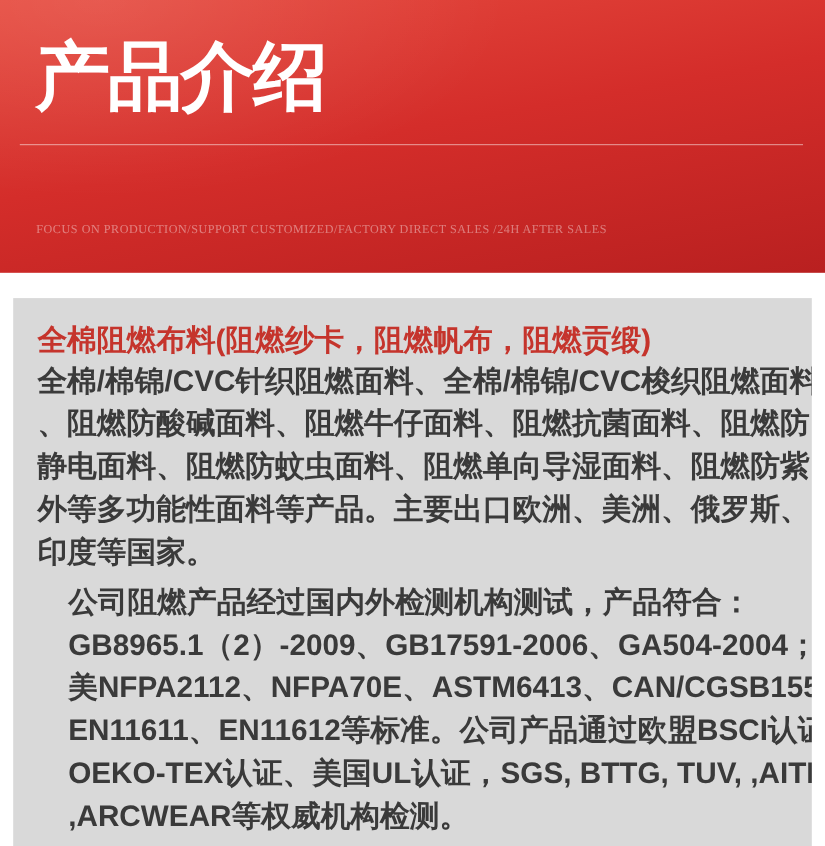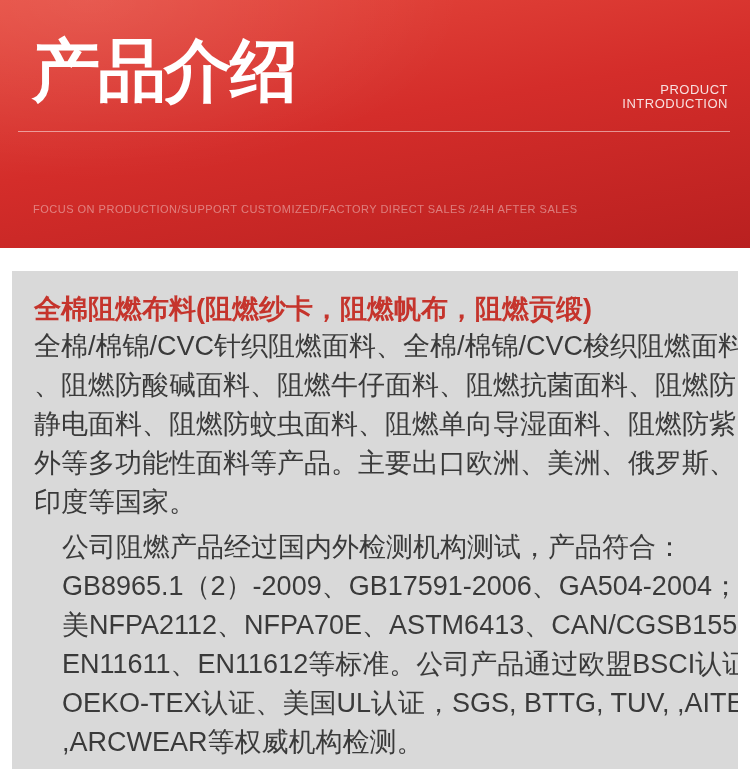--- a/index.html
+++ b/index.html
@@ -29,52 +29,49 @@
     background:rgba(255,255,255,0.5);
   }
   .tagline-cn{
     position:absolute;left:32px;top:148px;
     font-size:31px;line-height:40px;letter-spacing:2px;
     color:rgba(255,255,255,0.62);white-space:nowrap;
   }
   .tagline-en{
     position:absolute;left:33px;top:202px;
     font-size:11px;line-height:14px;letter-spacing:0.5px;
-    color:rgba(255,255,255,0.40);white-space:nowrap;
+    color:rgba(255,255,255,0.40);white-space:nowrap;font-family:Liberation Serif, serif;
   }
 
   
   .card{
     position:absolute;top:271px;left:12px;width:726px;height:509px;
     background:var(--card-bg,#d9d9d9);
     box-sizing:border-box;padding:20px 22px;overflow:hidden;
   }
   .card-heading{
     margin:0;font-size:27px;line-height:36px;font-weight:700;
     color:var(--heading-red,#c5342c);white-space:nowrap;
   }
   .card-body{
     margin:0;font-size:27px;line-height:39px;
     color:var(--body-text,#3a3a3a);
     white-space:pre;  
+    font-weight:bold;
   }
   .card-body + .card-body{margin-top:6px;margin-left:28px;}
 </style>
 </head>
 <body>
 
 <div class="page">
 
   <header class="hero">
     <h1 class="hero-title">产品介绍</h1>
 
-    <div class="hero-sub-en">
-      <div>PRODUCT</div>
-      <div>INTRODUCTION</div>
-    </div>
 
     <div class="hero-divider"></div>
 
 
     <div class="tagline-en">FOCUS ON PRODUCTION/SUPPORT CUSTOMIZED/FACTORY DIRECT SALES /24H AFTER SALES</div>
   </header>
 
   <section class="card">
     <h2 class="card-heading">全棉阻燃布料(阻燃纱卡，阻燃帆布，阻燃贡缎)</h2>
 

